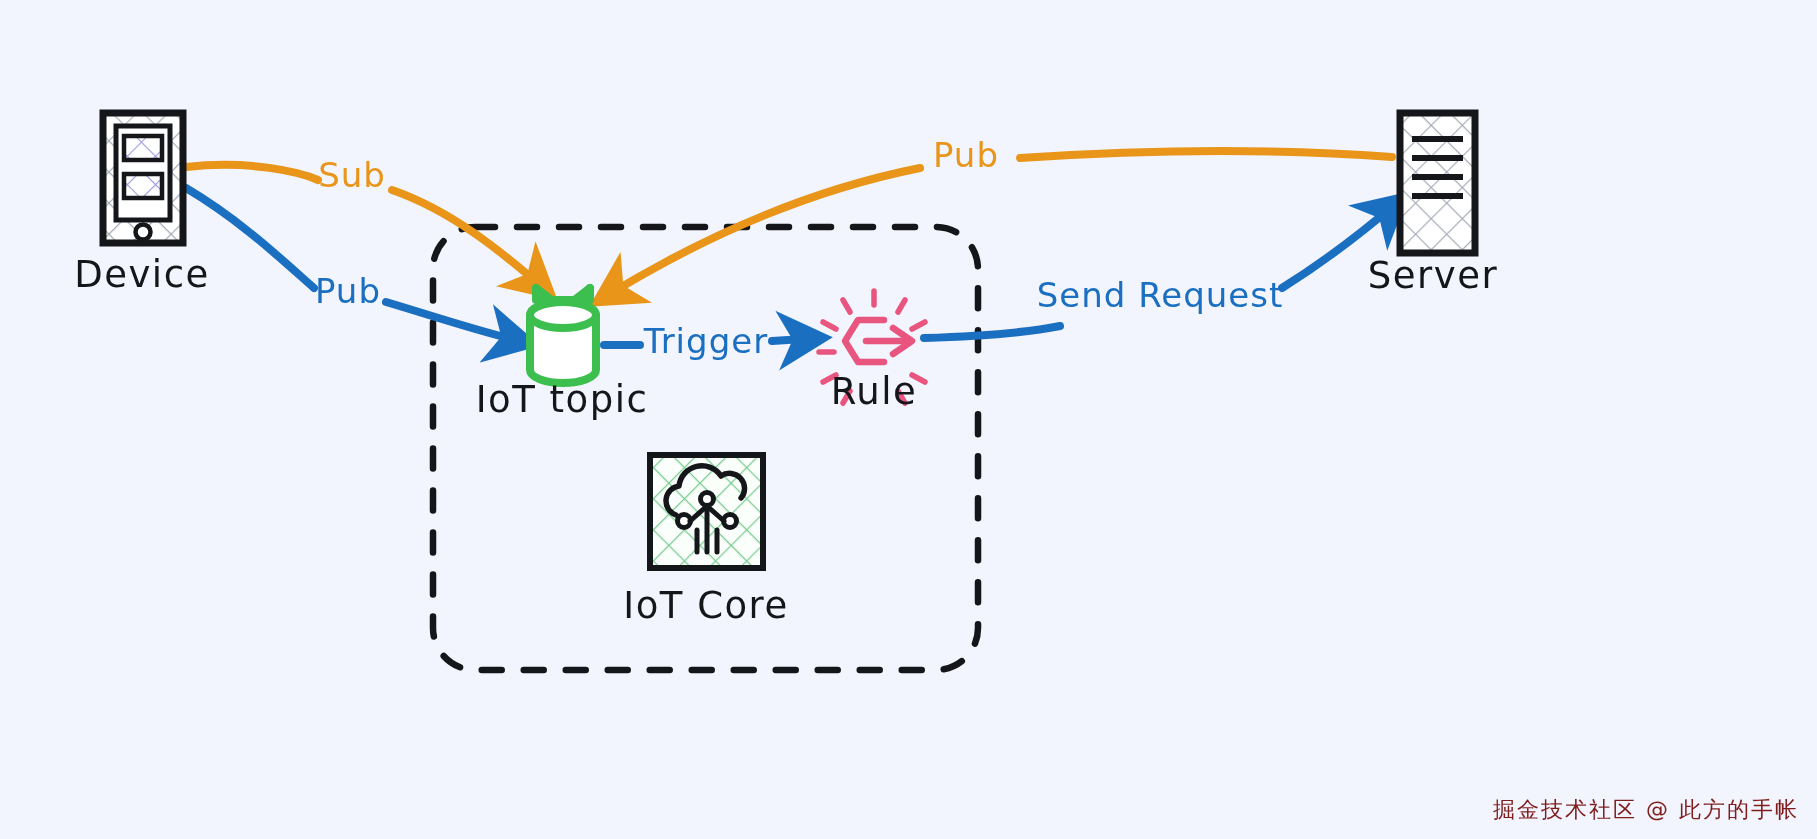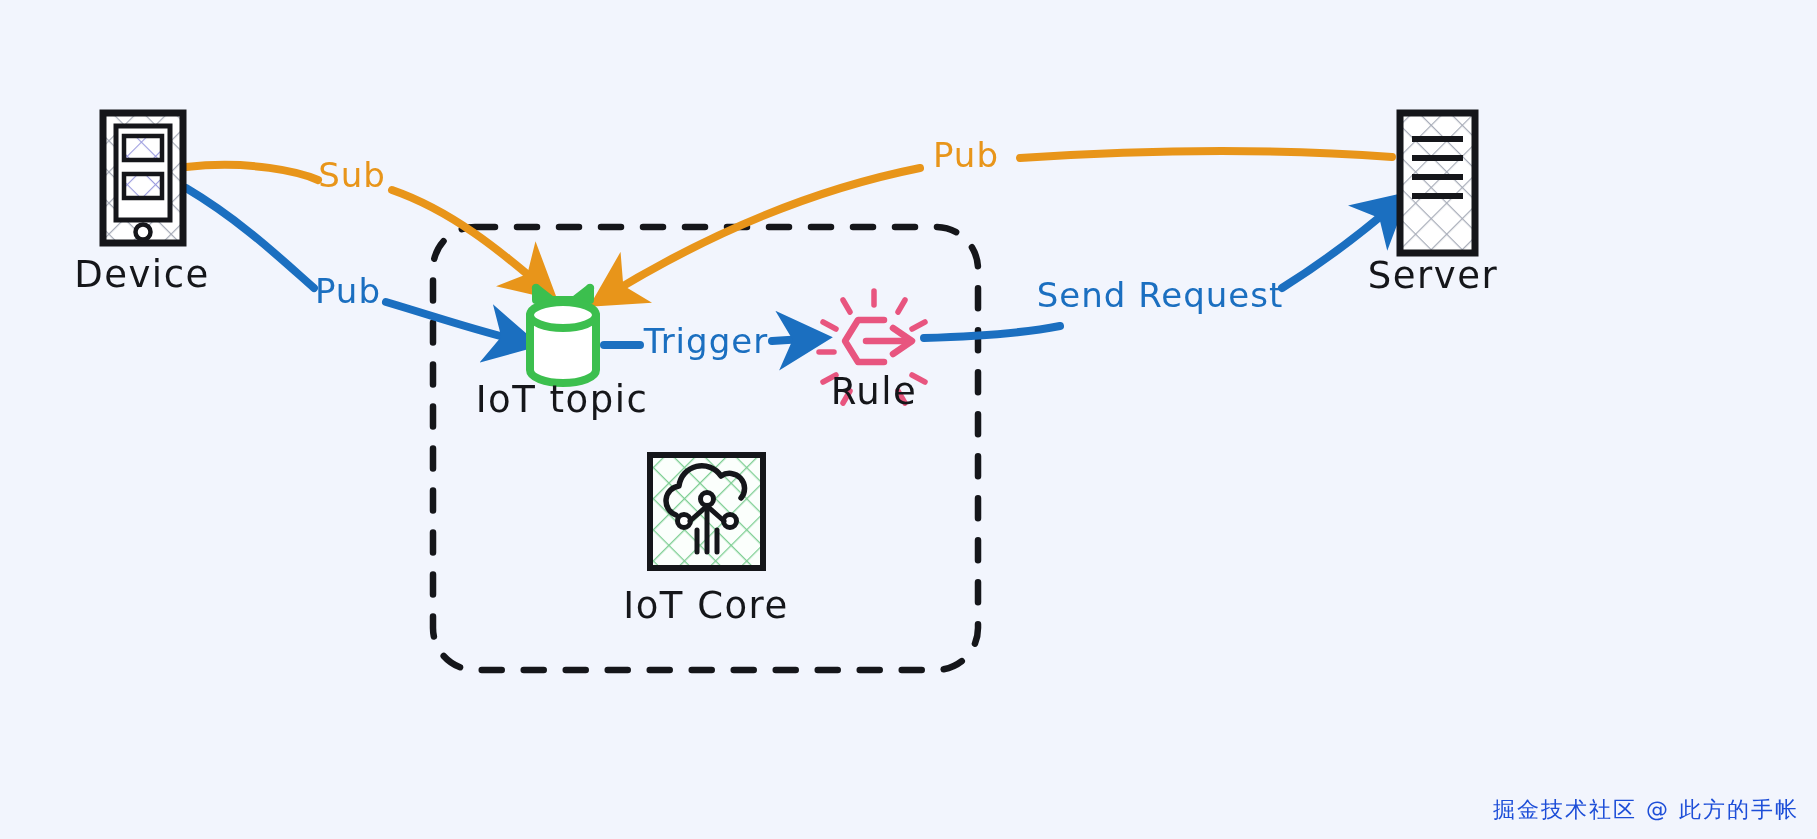--- a/index.html
+++ b/index.html
@@ -38,21 +38,21 @@
     letter-spacing: 1px;
   }
   .edge-label.orange { fill: #e8951a; }
   .edge-label.blue   { fill: #1b6fc0; }
   .watermark {
     position: absolute;
     right: 18px;
     bottom: 14px;
     font-family: "DejaVu Sans", sans-serif;
     font-size: 22px;
-    color: #1d4ed8;
+    color: #7f1d1d;
     letter-spacing: 2px;
     white-space: nowrap;
   }
 </style>
 </head>
 <body>
 
 <div id="canvas-root">
 
   <svg class="diagram" viewBox="0 0 1817 839" xmlns="http://www.w3.org/2000/svg">

